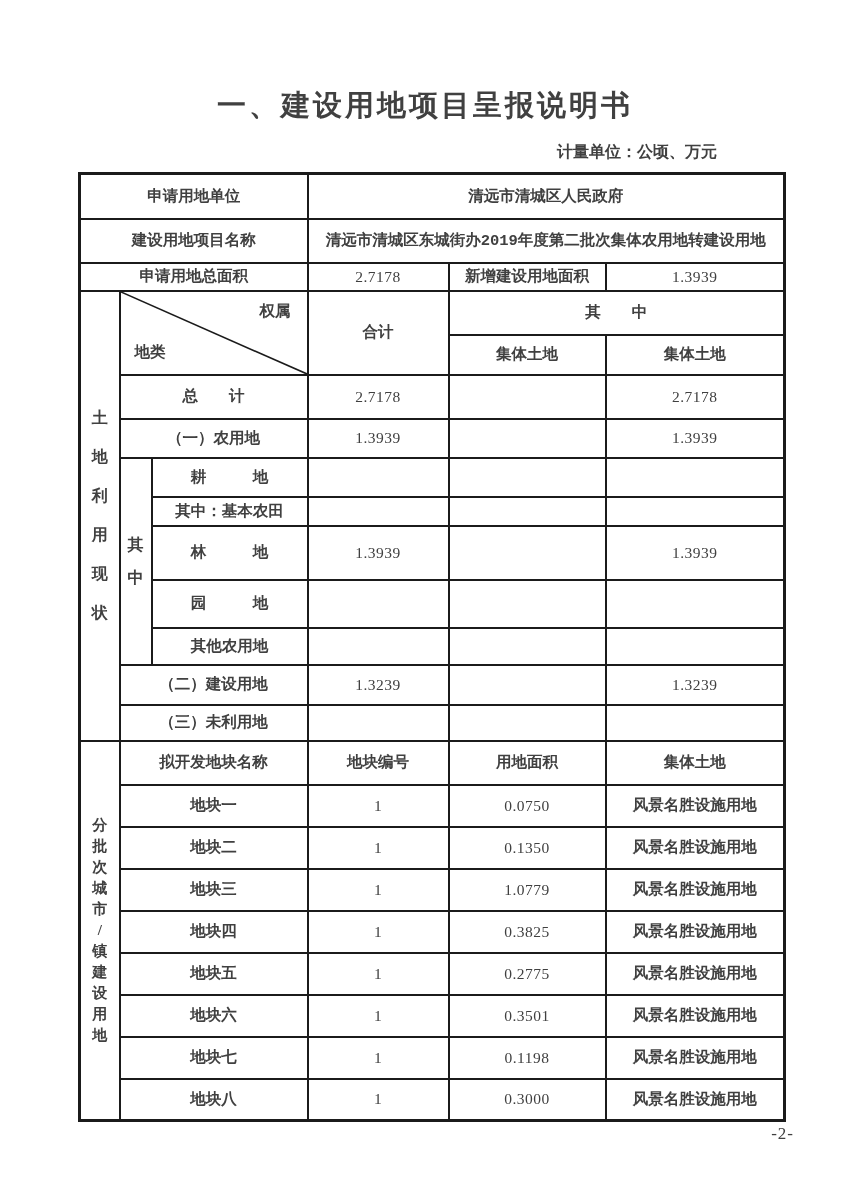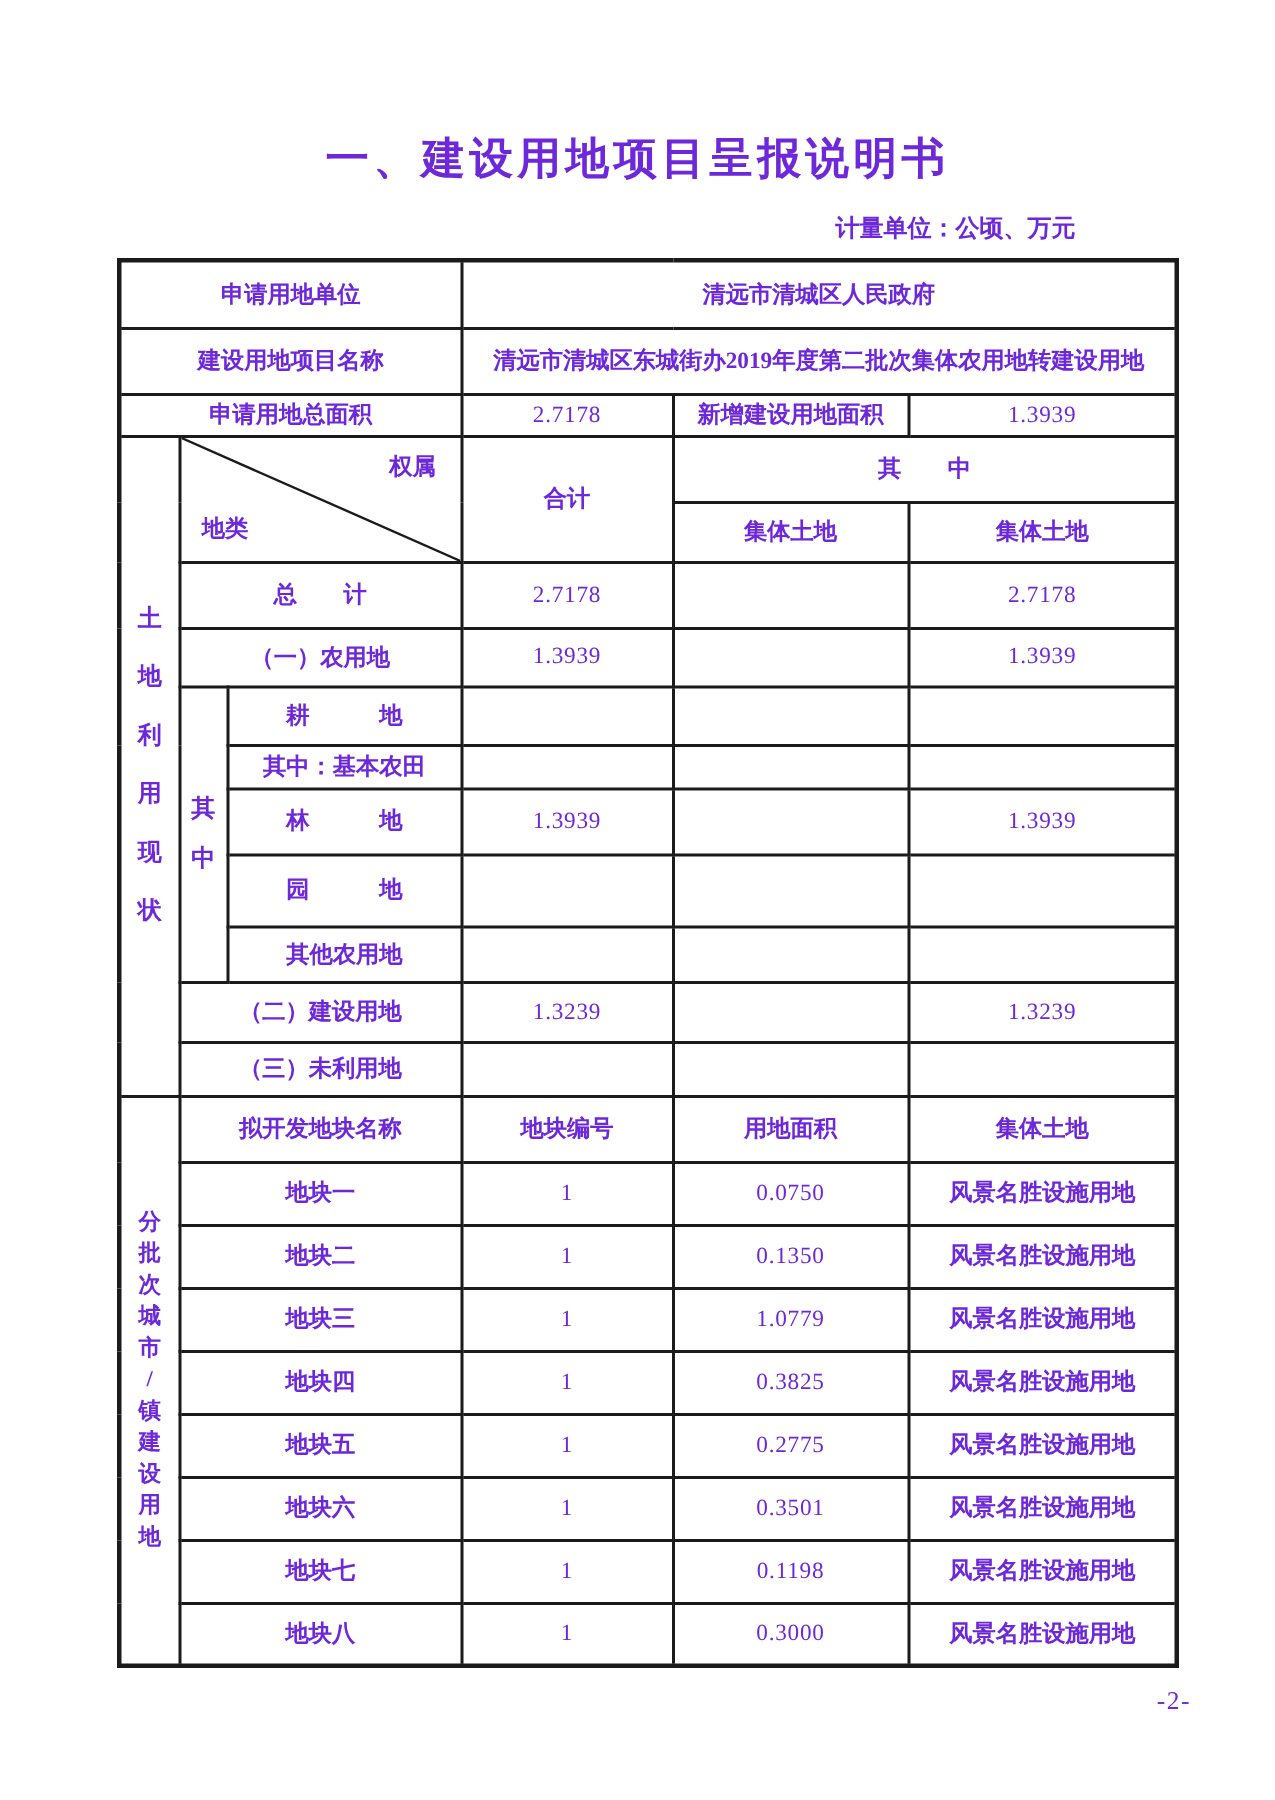--- a/index.html
+++ b/index.html
@@ -1,19 +1,19 @@
 <!DOCTYPE html>
 <html><head>
 <meta charset="utf-8">
 <style>
   * { margin:0; padding:0; box-sizing:border-box; }
   html,body { background:#e8e8e8; }
   .page {
     position:relative; width:850px; height:1200px; margin:0 auto;
-    background:#ffffff; color:#6d28d9;
+    background:#ffffff; color:#404040;
     font-family:"Liberation Serif","DejaVu Serif",serif;
   }
   .title {
     position:absolute; top:86px; left:0; width:100%;
     text-align:center; font-size:29px; font-weight:bold; letter-spacing:3px;
   }
   .unit-note {
     position:absolute; top:142px; left:64px; width:705px;
     text-align:right; padding-right:52px;
     font-size:16px; font-weight:600;
@@ -21,28 +21,28 @@
   table.main {
     position:absolute; top:172px; left:78px;
     border-collapse:collapse; table-layout:fixed; width:705px;
     border:3px solid #1b1b1b;
   }
   table.main td {
     border:2px solid #1b1b1b;
     text-align:center; vertical-align:middle;
     font-size:15.5px; overflow:hidden;
   }
-  td.lbl { font-weight:600; }
+  td.lbl { font-weight:600;font-family:Liberation Mono, monospace; }
   td.num { font-family:"Liberation Serif","DejaVu Serif",serif; font-weight:normal; font-size:15px; letter-spacing:0.5px; }
   td.longtext { font-size:14.5px; letter-spacing:0; }
   
   tr.r1{height:45px} tr.r2{height:44px} tr.r3{height:28px}
   tr.r4{height:44px} tr.r5{height:40px} tr.r6{height:44px}
   tr.r7{height:39px} tr.r8{height:39px} tr.r9{height:29px}
-  tr.r10{height:44px} tr.r11{height:48px} tr.r12{height:37px}
+  tr.r10{height:54px} tr.r11{height:48px} tr.r12{height:37px}
   tr.r13{height:40px} tr.r14{height:36px} tr.r15{height:44px}
   tr.rp{height:42px}
   
   td.side, td.side2 { padding:0; }
   .vert {
     display:flex; flex-direction:column; align-items:center; justify-content:center;
     height:100%; width:100%; font-weight:600; font-size:16px; line-height:1;
   }
   .vert.gap-lg  { gap:23px; }
   .vert.gap-md  { gap:17px; }

